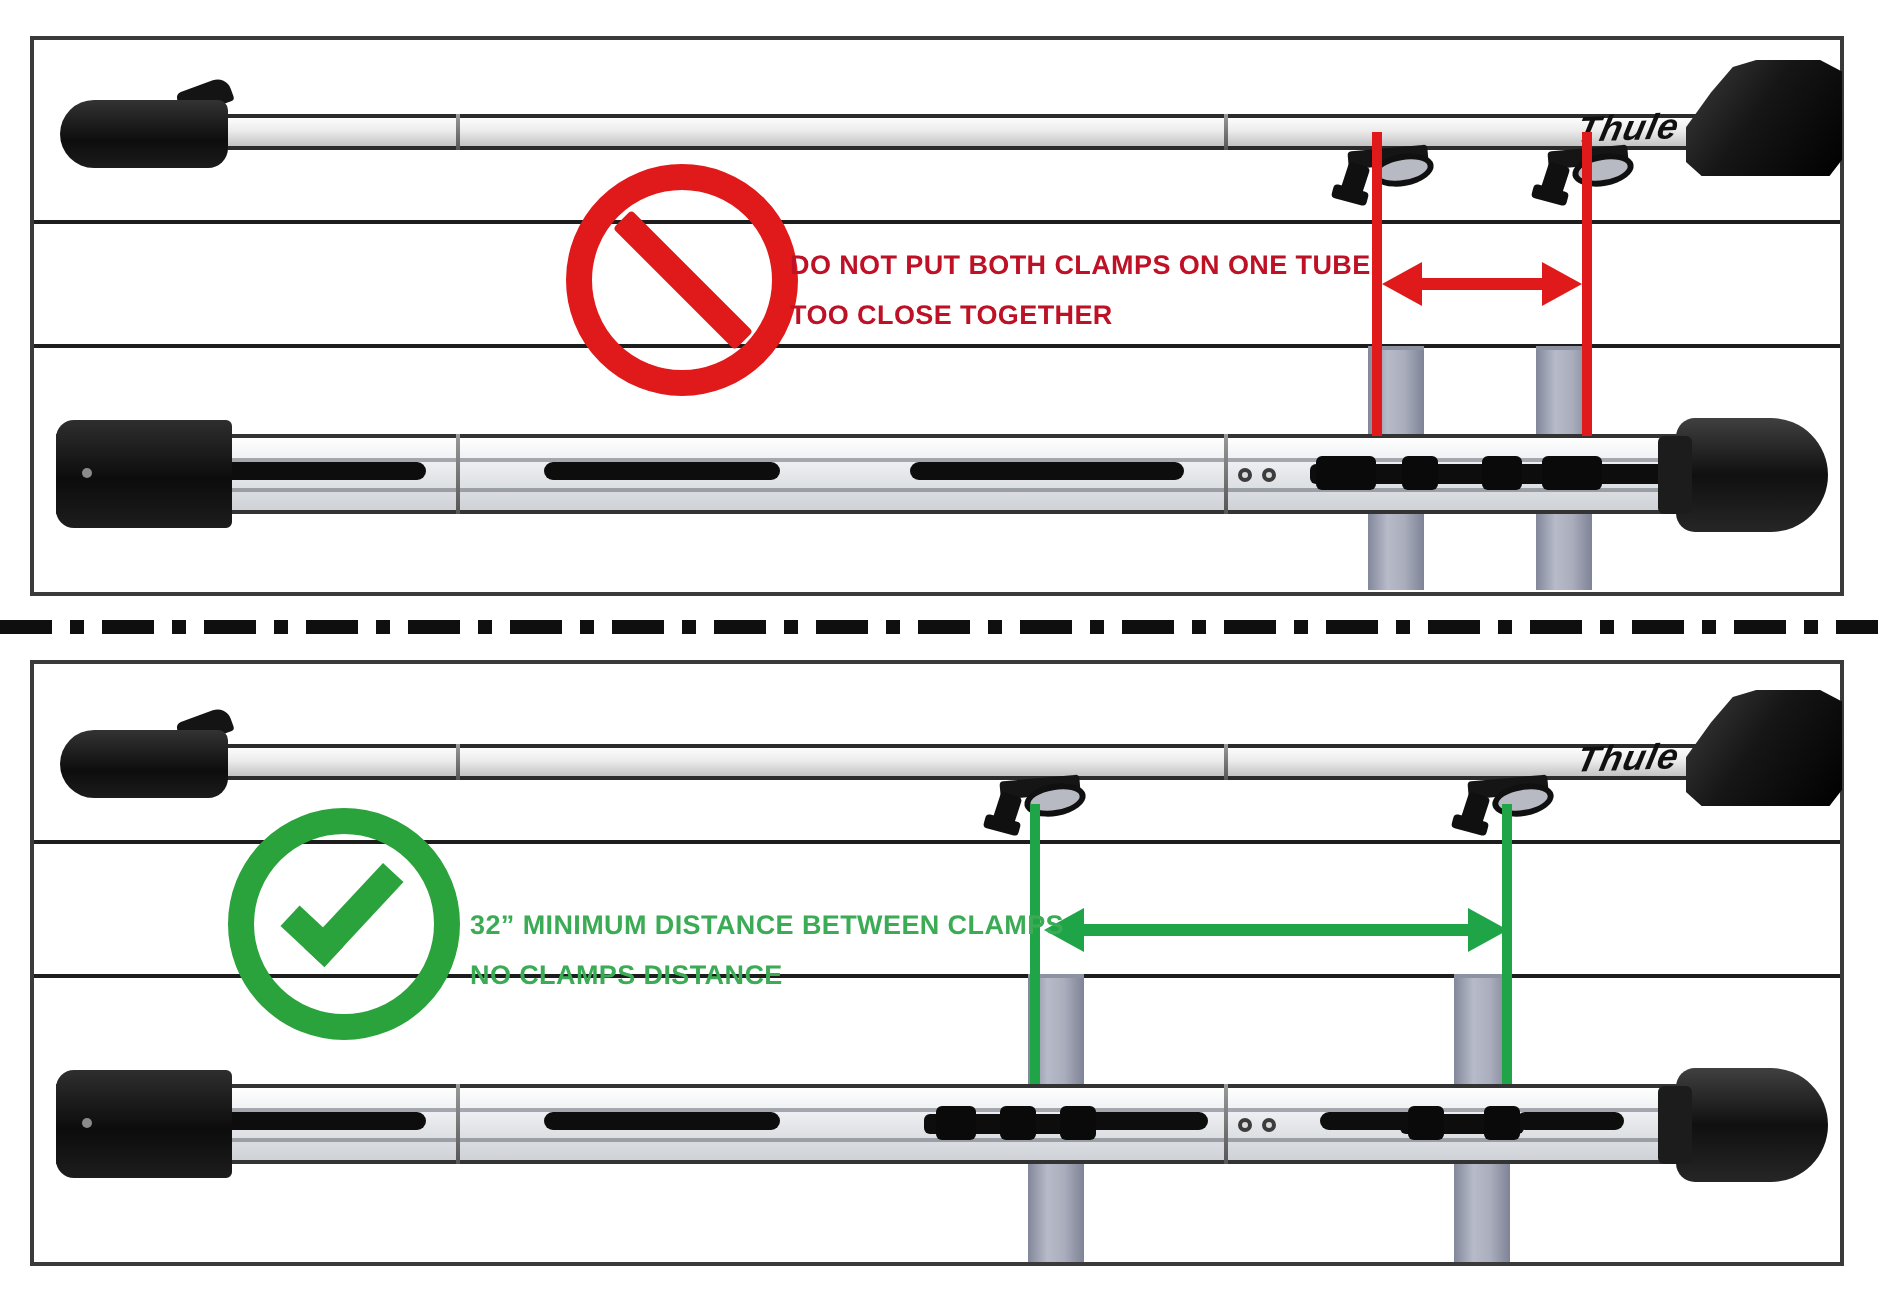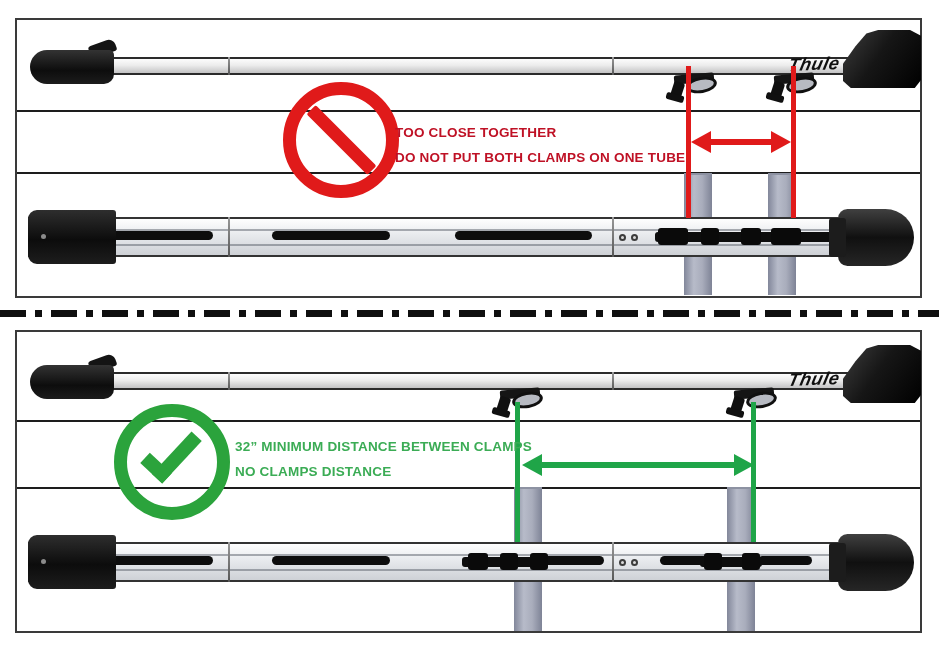--- a/index.html
+++ b/index.html
@@ -126,22 +126,22 @@
     <div class="harrow red" style="left:674px;top:110px;width:100px;">
       <div class="head-l"></div>
       <div class="shaft"></div>
       <div class="head-r"></div>
     </div>
 
     <div class="no-icon" style="left:266px;top:62px;">
       <div class="slash"></div>
     </div>
     <div class="warn-text" style="left:378px;top:100px;">
+      <div>DO NOT PUT BOTH CLAMPS ON ONE TUBE</div>
       <div>TOO CLOSE TOGETHER</div>
-      <div>DO NOT PUT BOTH CLAMPS ON ONE TUBE</div>
     </div>
   </div>
 
   <div id="divider"></div>
 
   <div class="panel" id="bottom-panel">
     <div class="band-line" style="top:88px"></div>
     <div class="band-line" style="top:155px"></div>
 
     <div class="bar" style="left:17px;top:40px;width:854px;"></div>
@@ -195,19 +195,19 @@
     <div class="vline green" style="left:734px;top:70px;height:140px;"></div>
     <div class="harrow green" style="left:505px;top:121px;width:232px;">
       <div class="head-l"></div>
       <div class="shaft"></div>
       <div class="head-r"></div>
     </div>
 
     <div class="check-icon" style="left:97px;top:72px;">
       <div class="tick"></div>
     </div>
-    <div class="ok-text" style="left:218px;top:102px;">
+    <div class="ok-text" style="left:218px;top:118px;">
       <div>32” MINIMUM DISTANCE BETWEEN CLAMPS</div>
       <div>NO CLAMPS DISTANCE</div>
     </div>
   </div>
 
 </div>
 
 </body></html>

